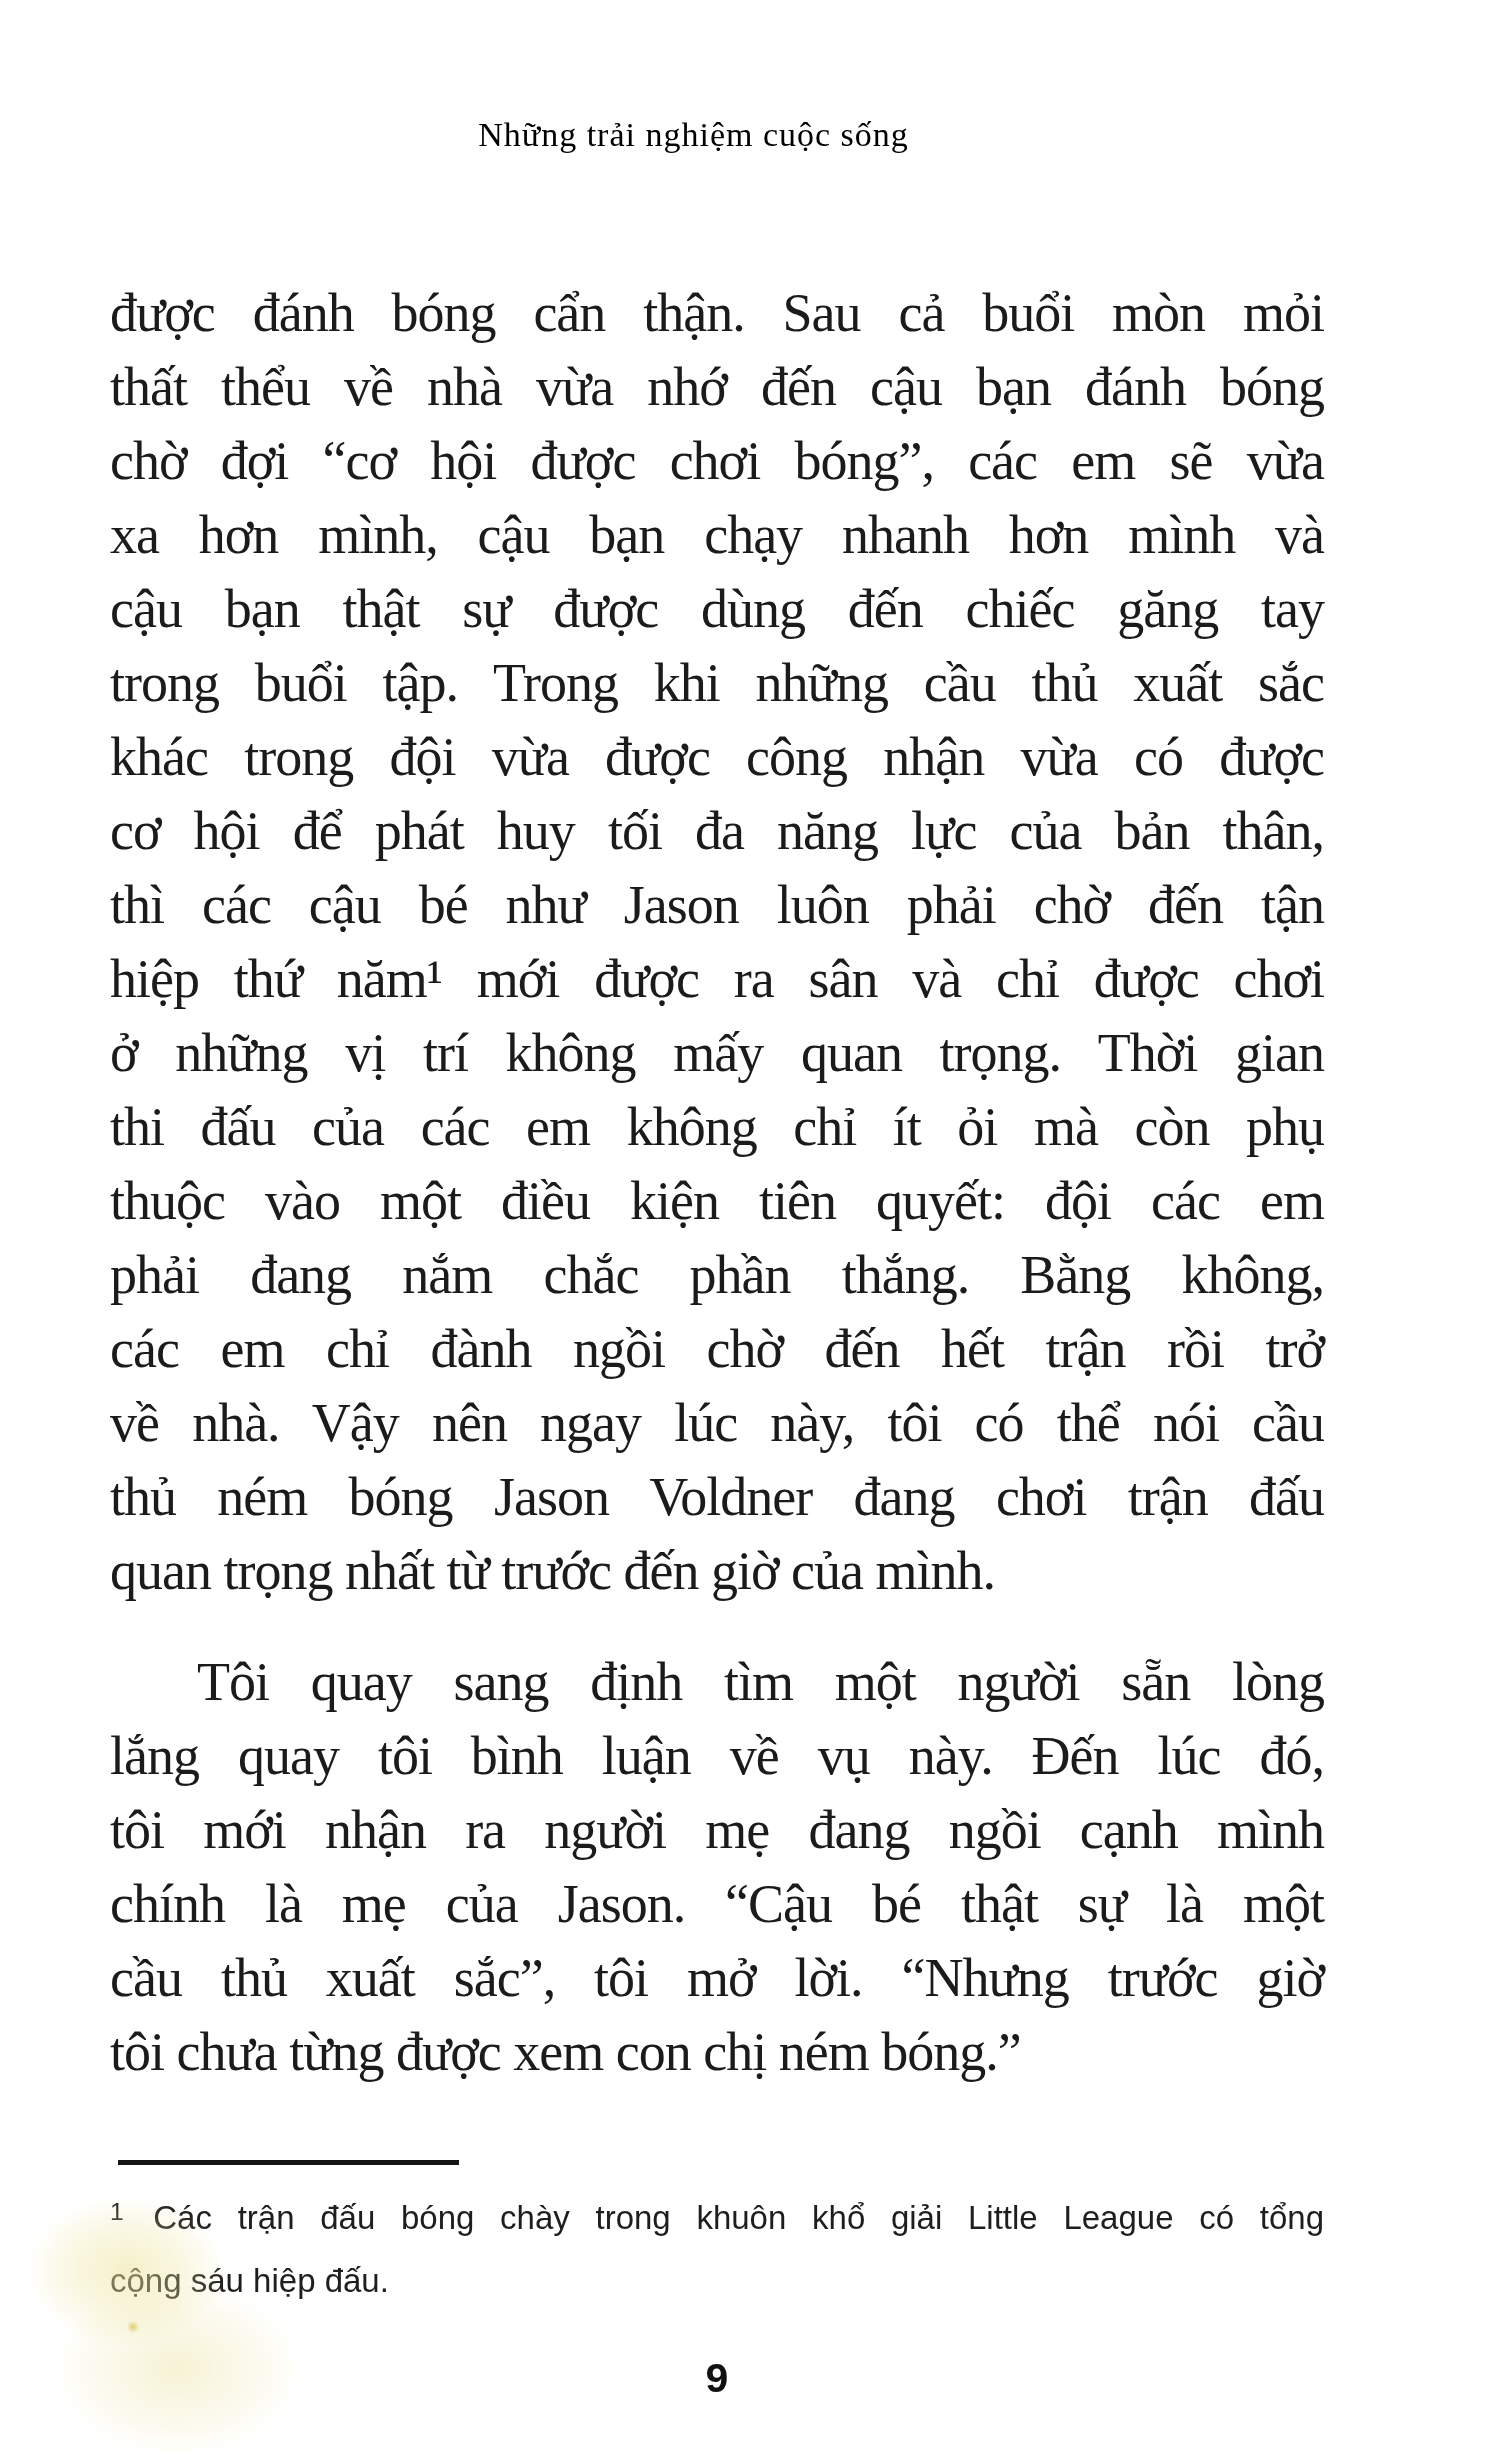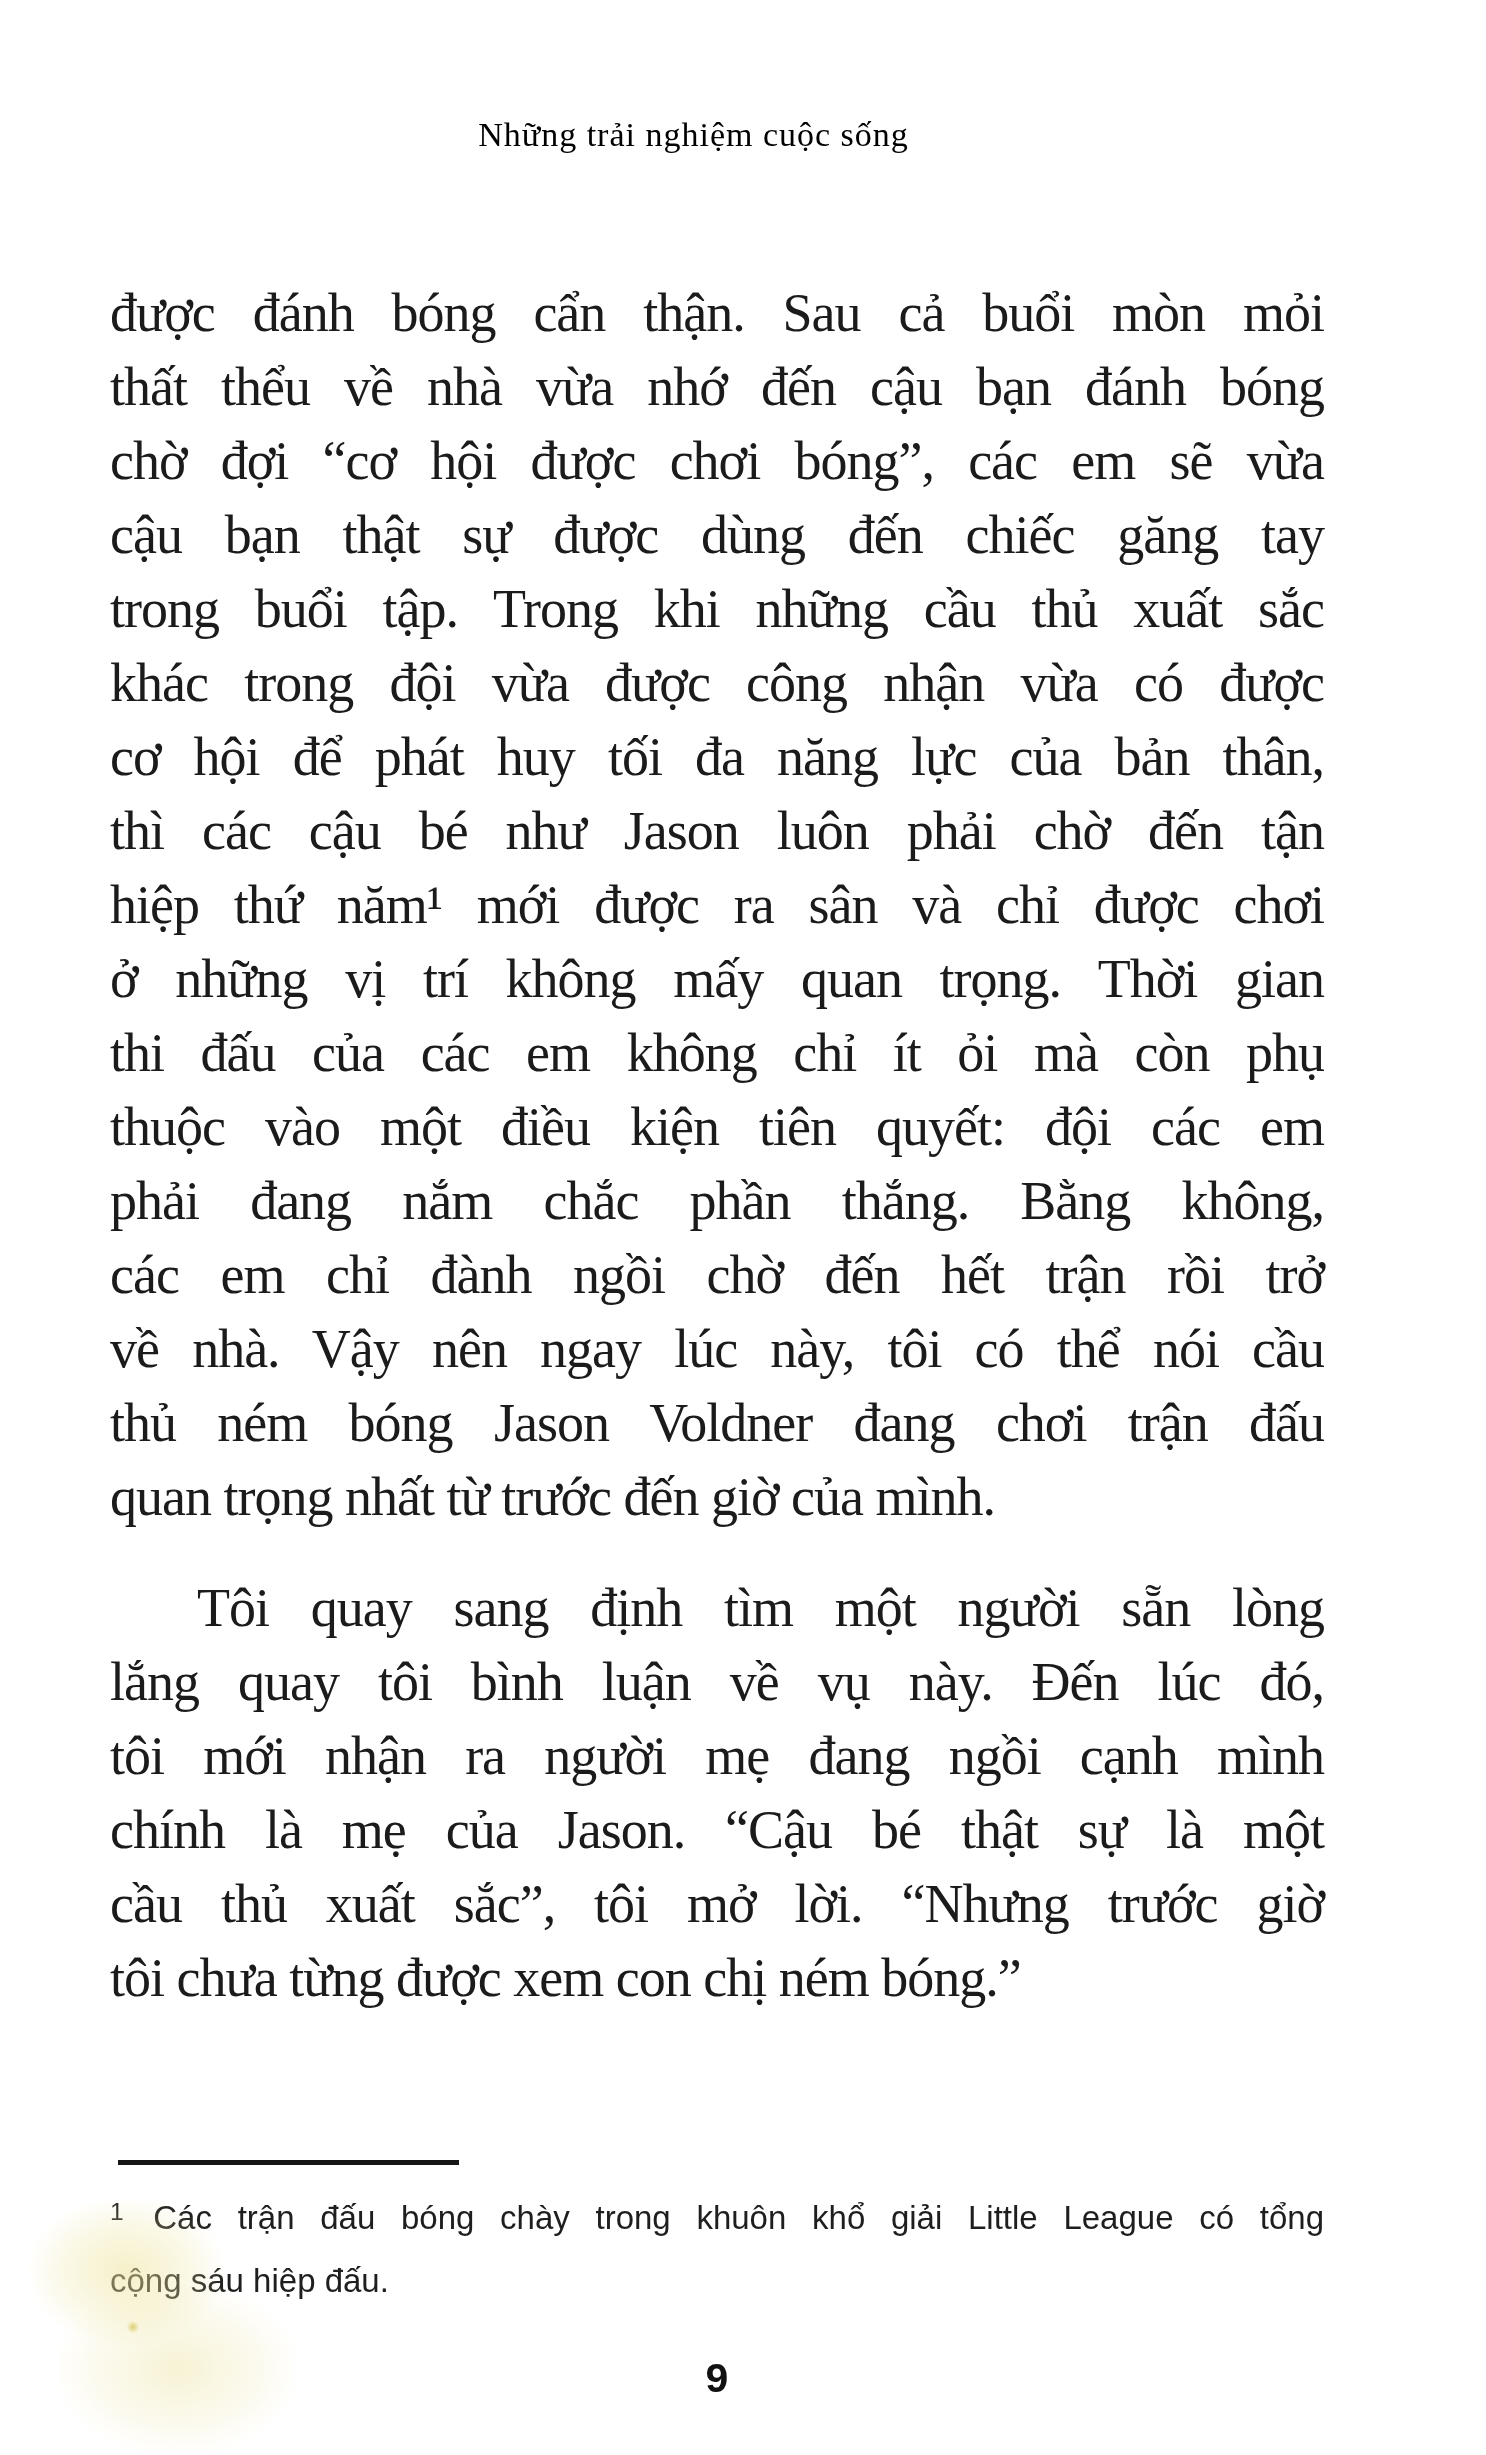--- a/index.html
+++ b/index.html
@@ -83,20 +83,21 @@
 
 <div class="page">
 
   <div class="running-header">Những trải nghiệm cuộc sống</div>
 
   <div class="body-block">
     <div class="para para-1">
       <div class="line">được đánh bóng cẩn thận. Sau cả buổi mòn mỏi</div>
       <div class="line">thất thểu về nhà vừa nhớ đến cậu bạn đánh bóng</div>
       <div class="line">chờ đợi “cơ hội được chơi bóng”, các em sẽ vừa</div>
+      <div class="line">xa hơn mình, cậu bạn chạy nhanh hơn mình và</div>
       <div class="line">cậu bạn thật sự được dùng đến chiếc găng tay</div>
       <div class="line">trong buổi tập. Trong khi những cầu thủ xuất sắc</div>
       <div class="line">khác trong đội vừa được công nhận vừa có được</div>
       <div class="line">cơ hội để phát huy tối đa năng lực của bản thân,</div>
       <div class="line">thì các cậu bé như Jason luôn phải chờ đến tận</div>
       <div class="line">hiệp thứ năm¹ mới được ra sân và chỉ được chơi</div>
       <div class="line">ở những vị trí không mấy quan trọng. Thời gian</div>
       <div class="line">thi đấu của các em không chỉ ít ỏi mà còn phụ</div>
       <div class="line">thuộc vào một điều kiện tiên quyết: đội các em</div>
       <div class="line">phải đang nắm chắc phần thắng. Bằng không,</div>

